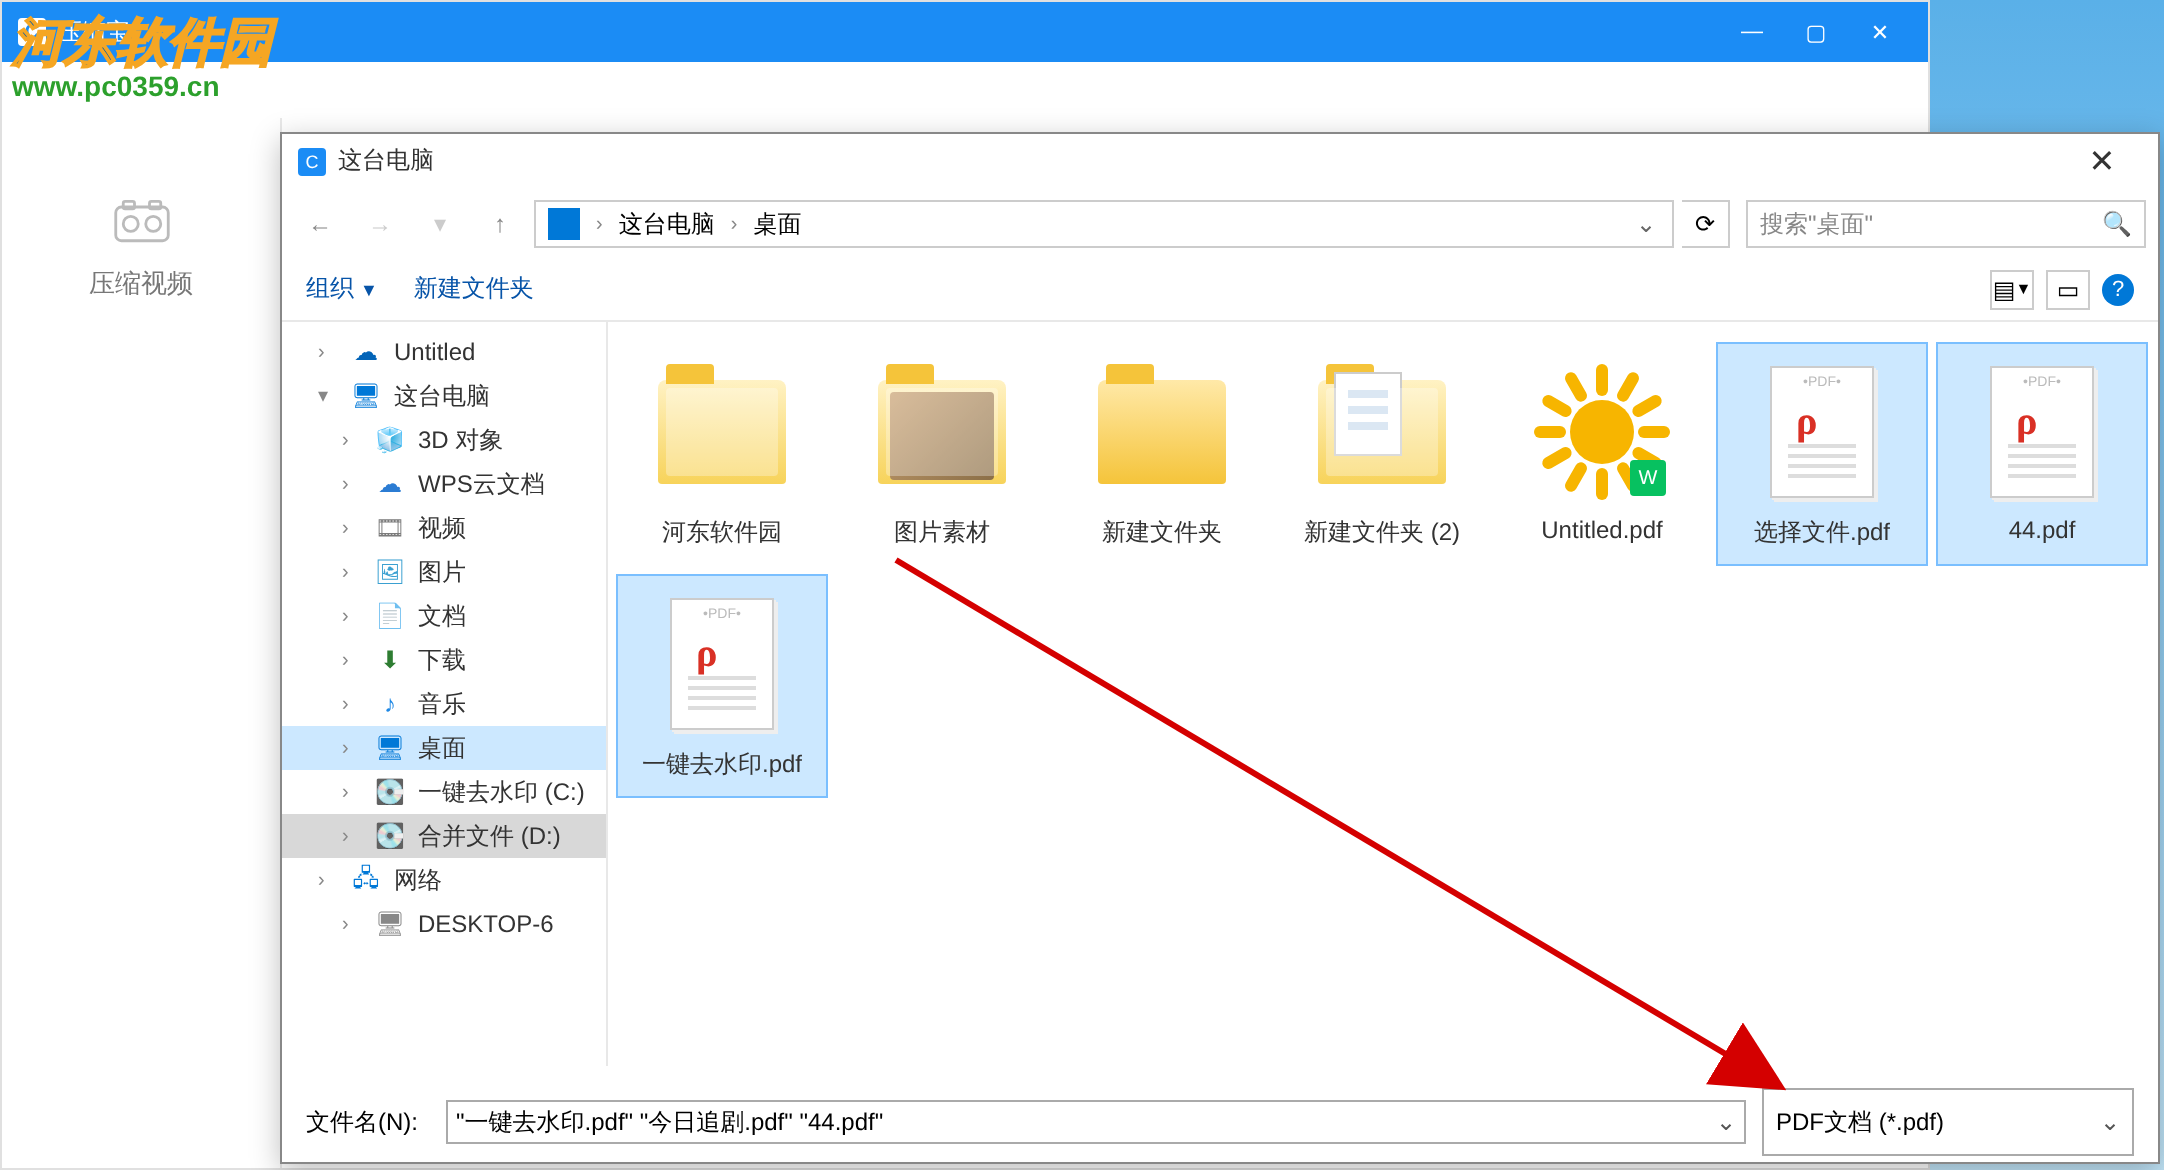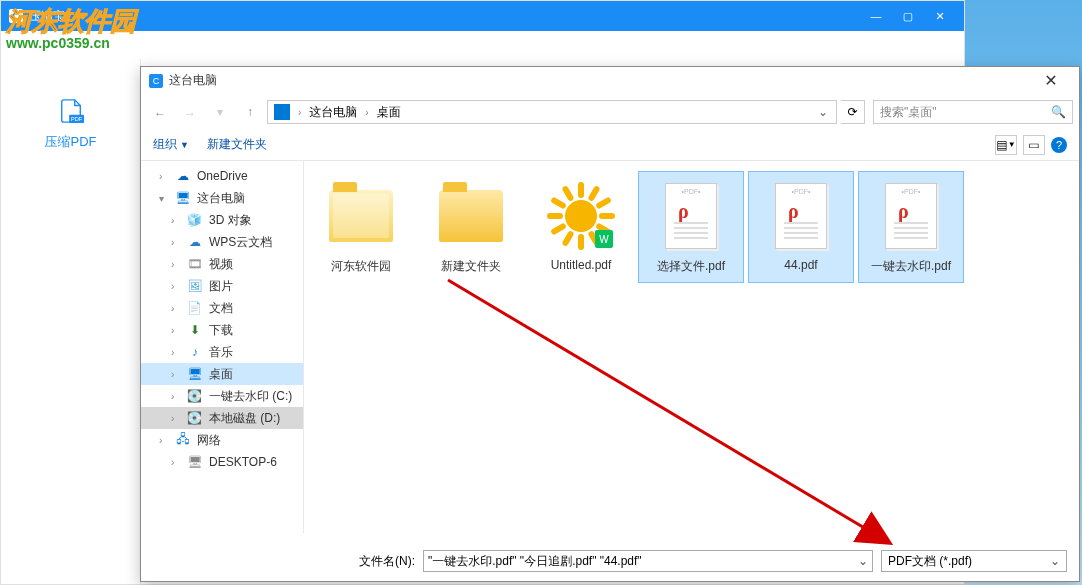--- a/index.html
+++ b/index.html
@@ -79,24 +79,24 @@
 .pdf-thumb .p { position:absolute; top:16px; left:12px; font-size:20px; font-weight:bold; color:#d93025; font-family:Georgia; }
 .pdf-thumb .lines { position:absolute; bottom:8px; left:8px; right:8px; height:18px; background:repeating-linear-gradient(#ddd 0 2px, transparent 2px 5px); }
 .sun-thumb { width:68px; height:68px; position:relative; }
 .sun-thumb .core { position:absolute; inset:18px; background:#f7b500; border-radius:50%; }
 .sun-thumb .ray { position:absolute; left:50%; top:50%; width:6px; height:16px; background:#f7b500; border-radius:3px; transform-origin:3px 34px; }
 .sun-badge { position:absolute; right:2px; bottom:2px; width:18px; height:18px; background:#07c160; border-radius:2px; color:#fff; font-size:10px; display:flex; align-items:center; justify-content:center; }
 .doc-thumb { width:52px; height:62px; background:#fff; border:1px solid #ccc; position:relative; }
 .doc-thumb .bars { position:absolute; top:8px; left:6px; right:6px; bottom:8px; background:repeating-linear-gradient(#cde 0 4px, transparent 4px 8px); }
 
 .dlg-footer { height: 48px; padding: 8px 12px 0; display: flex; align-items: center; gap: 8px; font-size: 12px; }
-.ft-label { width: 62px; text-align: right; margin-left:200px; }
+.ft-label { width: 62px; }
 .ft-input { flex: 1; height: 22px; border: 1px solid #aaa; padding: 0 4px; display:flex; align-items:center; }
 .ft-input .drp { margin-left:auto; color:#555; }
-.ft-select { width: 186px; height: 22px; border: 1px solid #aaa; padding: 0 6px; display:flex; align-items:center; }
+.ft-select { width: 186px; height: 34px; border: 1px solid #aaa; padding: 0 6px; display:flex; align-items:center; }
 .ft-select .drp { margin-left:auto; color:#555; }
 .dlg-buttons { height: 40px; display:flex; justify-content:flex-end; align-items:flex-start; gap:8px; padding:4px 12px 0; }
 
 
 .arrow { position: absolute; left: 448px; top: 280px; z-index: 20; pointer-events:none; }
 .arrow svg { overflow: visible; }
 
 
 .desktop { position: absolute; right:0; top:0; width: 118px; height: 585px; background: linear-gradient(180deg,#5ab0e8 0%, #c0e4f7 100%); z-index:-1; }
 </style>
@@ -109,30 +109,31 @@
   <div class="app-titlebar">
     <span class="ico">C</span>
     <span>压缩宝</span>
     <span class="spacer"></span>
     <span class="win-btn">—</span>
     <span class="win-btn">▢</span>
     <span class="win-btn">✕</span>
   </div>
 
   <div class="sidebar" id="sidebar">
-      <div class="side-item active">
+      <div class="side-item">
         <div class="icn">
-          <svg viewBox="0 0 32 28">
-            <path d="M8 2h12l6 6v16a2 2 0 0 1-2 2H8a2 2 0 0 1-2-2V4a2 2 0 0 1 2-2z"></path>
-            <path d="M20 2v6h6"></path>
-            <rect class="pdf-badge" x="14" y="18" width="16" height="9" rx="1" fill="#1b8cf5" stroke="none"></rect>
-            <text x="22" y="25" font-size="6" fill="#fff" text-anchor="middle" stroke="none">PDF</text>
+          <svg viewBox="0 0 32 24">
+            <rect x="2" y="4" width="28" height="18" rx="3"></rect>
+            <circle cx="10" cy="13" r="4"></circle>
+            <circle cx="22" cy="13" r="4"></circle>
+            <rect x="6" y="1" width="6" height="4" rx="1"></rect>
+            <rect x="20" y="1" width="6" height="4" rx="1"></rect>
           </svg>
         </div>
-        <span>压缩PDF</span>
+        <span>压缩视频</span>
       </div>
     </div>
 </div>
 
 <div class="watermark">
   <div class="t1"><span>河东</span><span class="o">软件园</span></div>
   <div class="t2">www.pc0359.cn</div>
 </div>
 
 <div class="dialog">
@@ -174,21 +175,21 @@
       <div class="sq">▭</div>
       <div class="help">?</div>
     </div>
   </div>
 
   <div class="dlg-body">
     <div class="tree" id="tree">
         <div class="tree-item l1">
           <span class="exp">›</span>
           <span class="tree-ico" style="color:#0364b8">☁</span>
-          <span>OneDrive</span>
+          <span>Untitled</span>
         </div>
         <div class="tree-item l1">
           <span class="exp">▾</span>
           <span class="tree-ico" style="color:#0078d7">🖥</span>
           <span>这台电脑</span>
         </div>
         <div class="tree-item l2">
           <span class="exp">›</span>
           <span class="tree-ico" style="color:#0078d7">🧊</span>
           <span>3D 对象</span>
@@ -229,21 +230,21 @@
           <span>桌面</span>
         </div>
         <div class="tree-item l2">
           <span class="exp">›</span>
           <span class="tree-ico" style="color:#888">💽</span>
           <span>一键去水印 (C:)</span>
         </div>
         <div class="tree-item l2 sel2">
           <span class="exp">›</span>
           <span class="tree-ico" style="color:#888">💽</span>
-          <span>本地磁盘 (D:)</span>
+          <span>合并文件 (D:)</span>
         </div>
         <div class="tree-item l1">
           <span class="exp">›</span>
           <span class="tree-ico" style="color:#0078d7">🖧</span>
           <span>网络</span>
         </div>
         <div class="tree-item l2">
           <span class="exp">›</span>
           <span class="tree-ico" style="color:#888">🖥</span>
           <span>DESKTOP-6</span>
@@ -251,23 +252,41 @@
       </div>
     <div class="files" id="files">
         <div class="file-item">
           <div class="file-thumb">
             <div class="folder-ico folder-open"></div>
           </div>
           <span>河东软件园</span>
         </div>
         <div class="file-item">
           <div class="file-thumb">
+            <div class="folder-ico folder-open">
+              <div class="img-thumb" style="position:absolute;inset:6px 6px 2px 6px;width:auto;height:auto"></div>
+            </div>
+          </div>
+          <span>图片素材</span>
+        </div>
+        <div class="file-item">
+          <div class="file-thumb">
             <div class="folder-ico"></div>
           </div>
           <span>新建文件夹</span>
+        </div>
+        <div class="file-item">
+          <div class="file-thumb">
+            <div class="folder-ico folder-open">
+              <div class="doc-thumb" style="position:absolute;left:8px;top:-4px;width:34px;height:42px">
+                <div class="bars"></div>
+              </div>
+            </div>
+          </div>
+          <span>新建文件夹 (2)</span>
         </div>
         <div class="file-item">
           <div class="file-thumb">
             <div class="sun-thumb">
               <div class="ray" style="transform:translate(-3px,-34px) rotate(0deg)"></div>
               <div class="ray" style="transform:translate(-3px,-34px) rotate(30deg)"></div>
               <div class="ray" style="transform:translate(-3px,-34px) rotate(60deg)"></div>
               <div class="ray" style="transform:translate(-3px,-34px) rotate(90deg)"></div>
               <div class="ray" style="transform:translate(-3px,-34px) rotate(120deg)"></div>
               <div class="ray" style="transform:translate(-3px,-34px) rotate(150deg)"></div>

